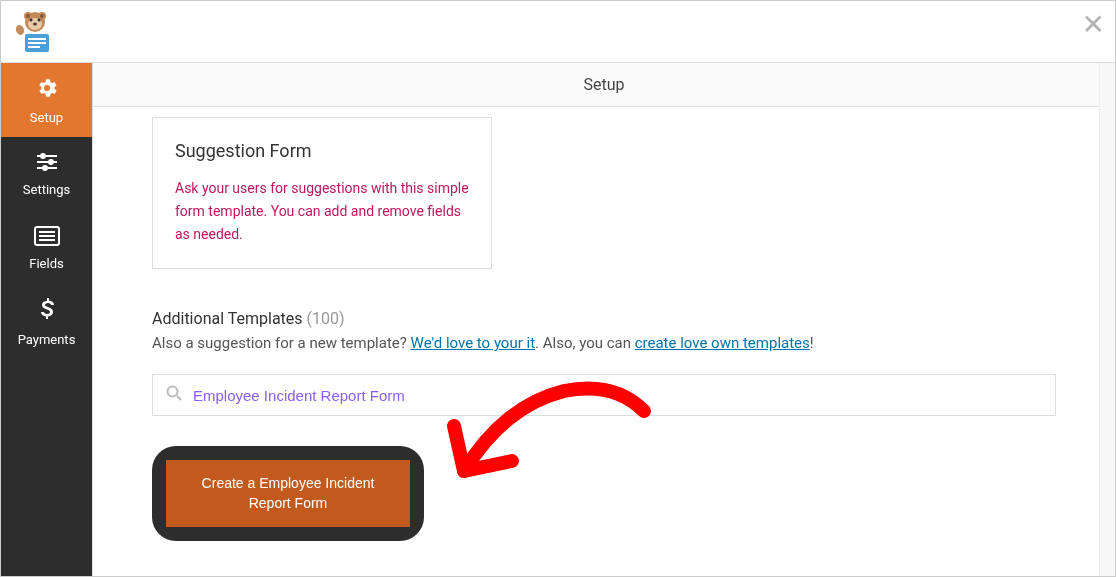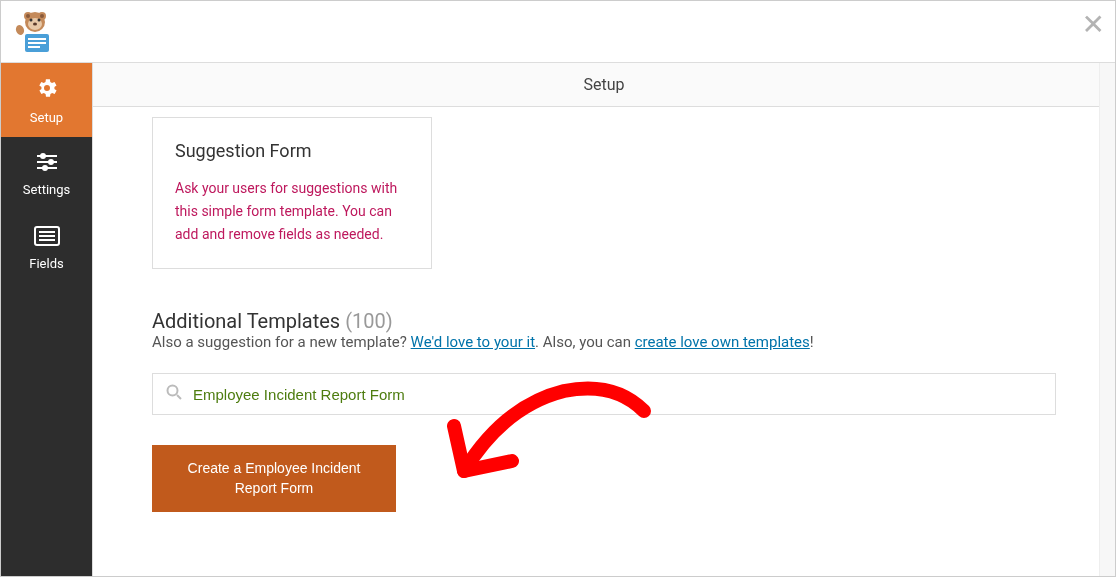--- a/index.html
+++ b/index.html
@@ -97,42 +97,42 @@
       flex: 1;
       padding: 0 24px;
       overflow-y: auto;
       position: relative;
     }
     .panel-inner {
       padding: 10px 35px 40px 35px;
     }
     
     .template-card {
-      width: 280px;
+      width: 340px;
       border: 1px solid #ddd;
       padding: 22px;
       margin-bottom: 40px;
     }
     .template-card h3 {
       font-size: 18px;
       font-weight: 400;
       color: #333;
       margin-bottom: 16px;
     }
     .template-card p {
       font-size: 14px;
       color: #be185d;
       line-height: 1.65;
     }
     
     .section-heading {
-      font-size: 20px;
+      font-size: 16px;
       font-weight: 400;
       color: #333;
-      margin-bottom: 0;
+      margin-bottom: 6px;
     }
     .section-heading .count {
       color: #999;
     }
     .suggestion-text {
       font-size: 15px;
       color: #555;
       margin-bottom: 22px;
     }
     .suggestion-text a {
@@ -151,27 +151,28 @@
       transform: translateY(-50%);
       color: #bbb;
       font-size: 15px;
     }
     .search-input {
       width: 100%;
       height: 42px;
       border: 1px solid #ddd;
       padding: 0 14px 0 40px;
       font-size: 15px;
-      color: #4d7c0f;
+      color: #8b5cf6;
       outline: none;
     }
     
     .create-button-wrapper {
       display: inline-block;
       background: #2d2d2d;
+      padding: 14px;
       border-radius: 24px;
     }
     .create-button {
       background: #c15a1c;
       color: #fff;
       border: none;
       padding: 14px 22px;
       font-size: 14px;
       width: 244px;
       cursor: pointer;
@@ -256,20 +257,28 @@
         <span class="sidebar-icon">
           <svg width="26" height="20" viewBox="0 0 26 20" fill="none" stroke="#fff" stroke-width="2">
               <rect x="1" y="1" width="24" height="18" rx="2"></rect>
               <line x1="5" y1="6" x2="21" y2="6"></line>
               <line x1="5" y1="10" x2="21" y2="10"></line>
               <line x1="5" y1="14" x2="21" y2="14"></line>
             </svg>
         </span>
         <span>Fields</span>
       </div>
+      <div class="sidebar-item">
+        <span class="sidebar-icon">
+          <svg width="16" height="24" viewBox="0 0 16 24" fill="#fff">
+              <path d="M8 0v3c-3 0-5 1.5-5 4 0 2.5 2 3.5 5 4.5 2 .7 3 1.2 3 2.5s-1.5 2-3 2-3-.8-3-2H2c0 2.5 2 4 5 4.5V21h2v-2.5c3-.5 5-2 5-4.5 0-3-2.5-4-5-5-2-.7-3-1-3-2s1-2 3-2 3 1 3 2h3c0-2.5-2-4-5-4.5V0H8z"></path>
+            </svg>
+        </span>
+        <span>Payments</span>
+      </div>
     </div>
 
     <div class="content-panel">
       <div class="panel-header">Setup</div>
       <div class="panel-body">
         <div class="panel-inner">
           
           <div class="template-card">
             <h3>Suggestion Form</h3>
             <p>Ask your users for suggestions with this simple form template. You can add and remove fields as needed.</p>

